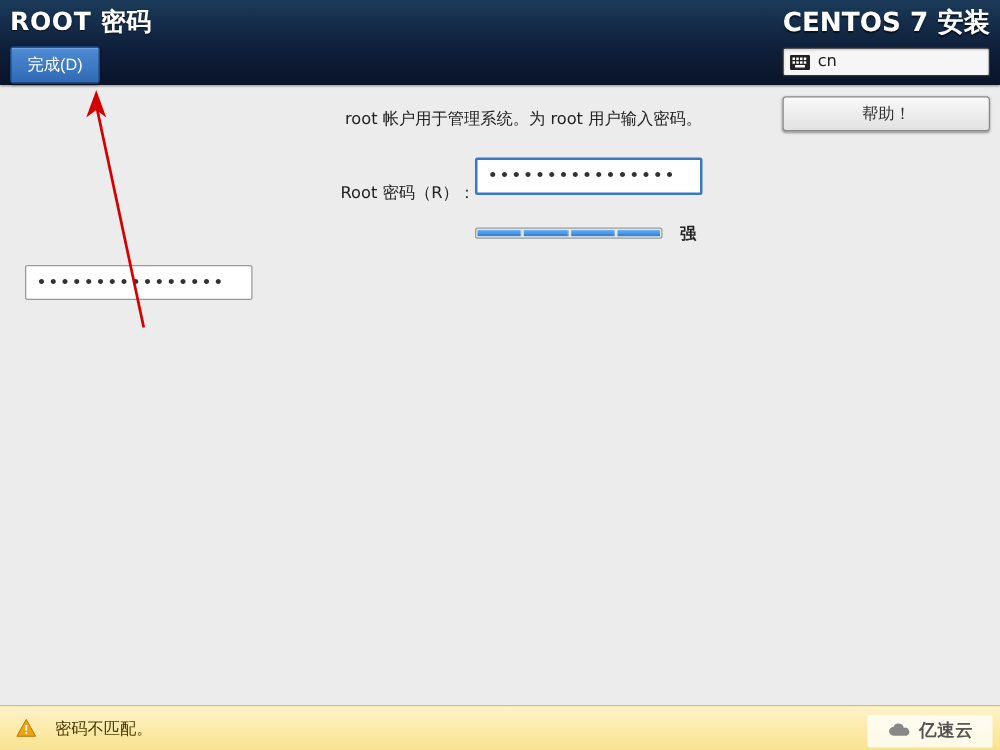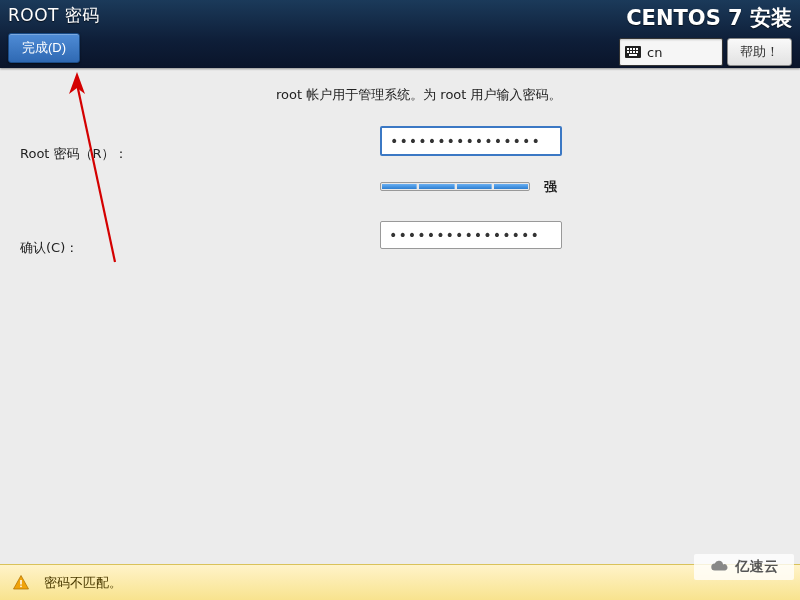--- a/index.html
+++ b/index.html
@@ -7,38 +7,38 @@
     body { background: #ececec; position: relative; }
 
     .header {
       height: 68px;
       background: linear-gradient(180deg, #1b3a5a 0%, #0e1e38 60%, #0a142a 100%);
       color: #fff;
       position: relative;
       box-shadow: 0 1px 2px rgba(0,0,0,0.4);
     }
     .header-left { position: absolute; left: 8px; top: 4px; }
-    .page-title { font-size: 17px; font-weight: normal; letter-spacing: 0.5px; text-shadow: 0 1px 1px rgba(0,0,0,0.6); }
+    .page-title { font-size: 20px; font-weight: bold; letter-spacing: 0.5px; text-shadow: 0 1px 1px rgba(0,0,0,0.6); }
 
     .done-button {
       margin-top: 6px;
       display: inline-block;
       padding: 5px 13px;
       background: linear-gradient(180deg, #4f8cd6 0%, #2f69b3 100%);
       border: 1px solid #1a4b86;
       border-radius: 3px;
       color: #fff;
       font-size: 13px;
       cursor: pointer;
       box-shadow: 0 1px 2px rgba(0,0,0,0.5), inset 0 1px 0 rgba(255,255,255,0.25);
     }
 
     .header-right { position: absolute; right: 8px; top: 4px; text-align: right; }
     .installer-title { font-size: 21px; font-weight: bold; text-shadow: 0 1px 1px rgba(0,0,0,0.6); }
-    .top-controls { margin-top: 6px; display: flex; gap: 4px; justify-content: flex-end; }
+    .top-controls { margin-top: 6px; display: flex; gap: 16px; justify-content: flex-end; flex-direction: column; }
 
     .lang-indicator {
       display: flex; align-items: center; gap: 6px;
       background: #f6f6f6;
       border: 1px solid #333;
       border-radius: 2px;
       padding: 3px 8px 3px 5px;
       color: #222;
       font-size: 13px;
       min-width: 104px;
@@ -57,21 +57,21 @@
       font-size: 13px;
       cursor: pointer;
       box-shadow: 0 1px 2px rgba(0,0,0,0.4), inset 0 1px 0 rgba(255,255,255,0.6);
       font-family: Liberation Mono, monospace;
     }
 
     .content { position: relative; padding: 18px 20px 0 20px; color: #333; }
     .description { text-align: left; margin-left: 256px; font-size: 13px; margin-bottom: 14px; color: #222; }
 
     .form-row { display: flex; align-items: center; margin-bottom: 10px; }
-    .form-label { width: 360px; text-align: left; font-size: 13px; color: #222; margin-top: 27px; }
+    .form-label { width: 360px; text-align: right; font-size: 13px; color: #222; margin-top: 27px; }
     .form-field { width: 182px; }
 
     .pw-input {
       width: 182px; height: 30px;
       border: 2px solid #3b78c4;
       border-radius: 2px;
       padding: 0 8px;
       font-size: 14px;
       letter-spacing: 1px;
       background: #fff;
@@ -92,21 +92,21 @@
       position: absolute; left: 0; bottom: 0; width: 100%; height: 36px;
       background: linear-gradient(180deg,#fff3c9 0%, #f8e38e 100%);
       border-top: 1px solid #d9c25a;
       display: flex; align-items: center;
       padding: 0 12px;
       color: #4a3a00; font-size: 13px;
     }
     .warn-icon { width: 18px; height: 18px; margin-right: 14px; }
 
     .watermark {
-      position: absolute; right: 6px; bottom: 20px;
+      position: absolute; right: 6px; bottom: 2px;
       width: 100px; height: 26px;
       background: rgba(255,255,255,0.78);
       border-radius: 2px;
       display: flex; align-items: center; justify-content: center;
       color: #555; font-size: 14px; font-weight: bold;
       letter-spacing: 0.5px;
     }
     .watermark .cloud { width: 22px; height: 14px; margin-right: 4px; }
   </style>
 </head>
@@ -155,21 +155,20 @@
     <div class="strength-meter">
       <div class="strength-seg"></div>
         <div class="strength-seg"></div>
         <div class="strength-seg"></div>
         <div class="strength-seg"></div>
     </div>
     <div class="strength-label">强</div>
   </div>
 
   <div class="form-row">
-    <div class="form-label">确认(C)：</div>
     <div class="form-field">
       <input type="text" class="pw-input confirm" value="••••••••••••••••" style="">
     </div>
   </div>
 </div>
 
 <svg class="arrow-annotation" width="70" height="200" viewBox="0 0 70 200">
   <defs></defs>
   <line x1="50" y1="190" x2="12" y2="12" stroke="#d40000" stroke-width="2.2"></line>
   <polygon points="12,0 4,22 12,16 20,22" fill="#d40000"></polygon>

